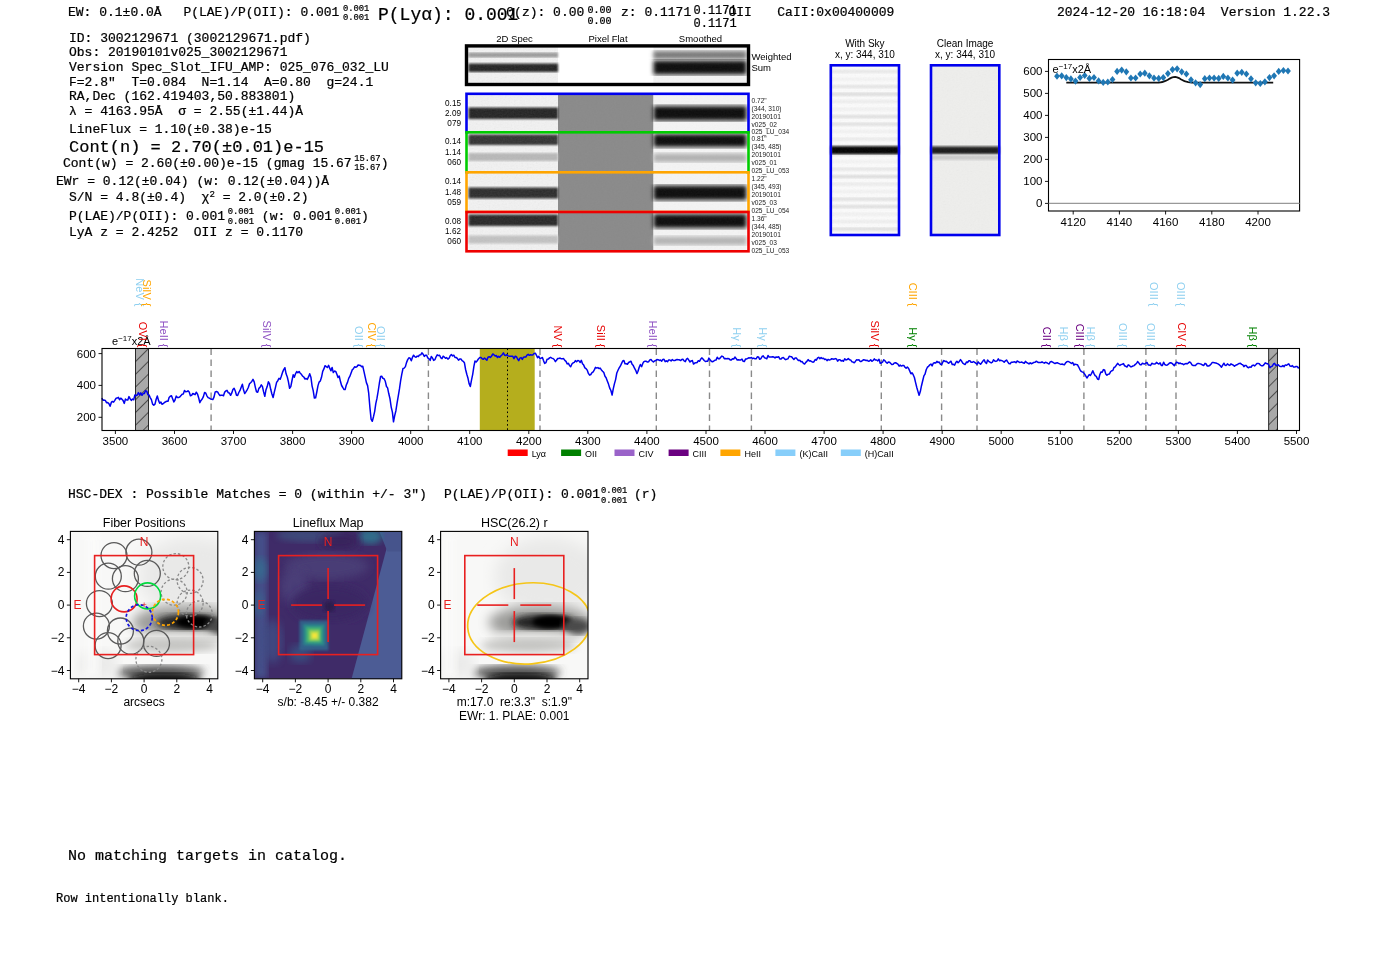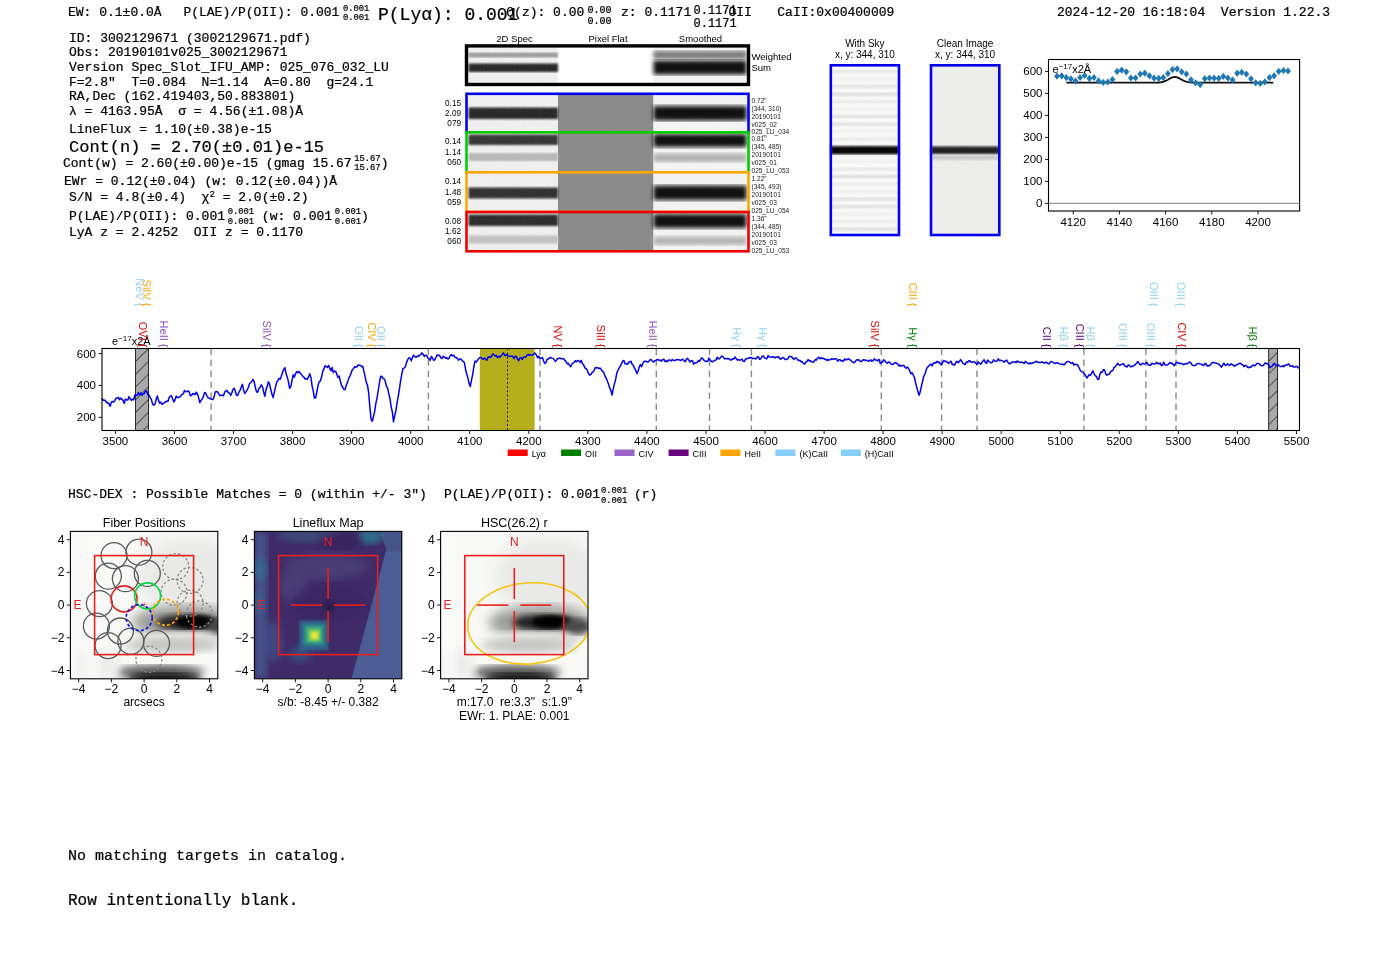--- a/index.html
+++ b/index.html
@@ -550,27 +550,27 @@
 <div style="position:absolute;left:621px;top:4.5px;font-size:13px;white-space:pre">z: 0.1171</div>
 <div style="position:absolute;left:693.5px;top:4.5px;font-size:13px;white-space:pre"><span style="display:inline-block;vertical-align:-3.5px;font-size:12px;line-height:1.1;letter-spacing:0">0.1171<br>0.1171</span></div>
 <div style="position:absolute;left:728.4px;top:4.5px;font-size:13px;white-space:pre">OII</div>
 <div style="position:absolute;left:777.3px;top:4.5px;font-size:13px;white-space:pre">CaII:0x00400009</div>
 <div style="position:absolute;left:1057px;top:4.5px;font-size:13px;white-space:pre">2024-12-20 16:18:04  Version 1.22.3</div>
 <div style="position:absolute;left:69px;top:30.5px;font-size:13px;white-space:pre">ID: 3002129671 (3002129671.pdf)</div>
 <div style="position:absolute;left:69px;top:45px;font-size:13px;white-space:pre">Obs: 20190101v025_3002129671</div>
 <div style="position:absolute;left:69px;top:59.5px;font-size:13px;white-space:pre">Version Spec_Slot_IFU_AMP: 025_076_032_LU</div>
 <div style="position:absolute;left:69px;top:74.5px;font-size:13px;white-space:pre">F=2.8"  T=0.084  N=1.14  A=0.80  g=24.1</div>
 <div style="position:absolute;left:69px;top:89px;font-size:13px;white-space:pre">RA,Dec (162.419403,50.883801)</div>
-<div style="position:absolute;left:69px;top:103.5px;font-size:13px;white-space:pre">λ = 4163.95Å  σ = 4.56(±1.08)Å</div>
+<div style="position:absolute;left:69px;top:103.5px;font-size:13px;white-space:pre">λ = 4163.95Å  σ = 2.55(±1.44)Å</div>
 <div style="position:absolute;left:69px;top:122px;font-size:13px;white-space:pre">LineFlux = 1.10(±0.38)e-15</div>
 <div style="position:absolute;left:69px;top:137.5px;font-size:17px;white-space:pre">Cont(n) = 2.70(±0.01)e-15</div>
 <div style="position:absolute;left:63px;top:154.5px;font-size:13px;white-space:pre">Cont(w) = 2.60(±0.00)e-15 (gmag 15.67 <span style="display:inline-block;vertical-align:-3.5px;font-size:8.8px;line-height:1.1;letter-spacing:0">15.67<br>15.67</span>)</div>
-<div style="position:absolute;left:64px;top:173.5px;font-size:13px;white-space:pre">EWr = 0.12(±0.04) (w: 0.12(±0.04))Å</div>
+<div style="position:absolute;left:56px;top:173.5px;font-size:13px;white-space:pre">EWr = 0.12(±0.04) (w: 0.12(±0.04))Å</div>
 <div style="position:absolute;left:69px;top:190px;font-size:13px;white-space:pre">S/N = 4.8(±0.4)  χ<span style="font-size:9px;vertical-align:4px">2</span> = 2.0(±0.2)</div>
 <div style="position:absolute;left:69px;top:208px;font-size:13px;white-space:pre">P(LAE)/P(OII): 0.001 <span style="display:inline-block;vertical-align:-3.5px;font-size:8.8px;line-height:1.1;letter-spacing:0">0.001<br>0.001</span> (w: 0.001 <span style="display:inline-block;vertical-align:-3.5px;font-size:8.8px;line-height:1.1;letter-spacing:0">0.001<br>0.001</span>)</div>
 <div style="position:absolute;left:69px;top:224.5px;font-size:13px;white-space:pre">LyA z = 2.4252  OII z = 0.1170</div>
 <div style="position:absolute;left:68px;top:487px;font-size:13px;white-space:pre">HSC-DEX : Possible Matches = 0 (within +/- 3")</div>
 <div style="position:absolute;left:444px;top:487px;font-size:13px;white-space:pre">P(LAE)/P(OII): 0.001</div>
 <div style="position:absolute;left:601px;top:487px;font-size:13px;white-space:pre"><span style="display:inline-block;vertical-align:-3.5px;font-size:8.8px;line-height:1.1;letter-spacing:0">0.001<br>0.001</span></div>
 <div style="position:absolute;left:634px;top:487px;font-size:13px;white-space:pre">(r)</div>
 <div style="position:absolute;left:68px;top:848px;font-size:15px;white-space:pre">No matching targets in catalog.</div>
-<div style="position:absolute;left:68px;top:892px;font-size:16px;white-space:pre">Row intentionally blank.</div>
+<div style="position:absolute;left:56px;top:892px;font-size:12px;white-space:pre">Row intentionally blank.</div>
     </div>
 </div>
 </body></html>

